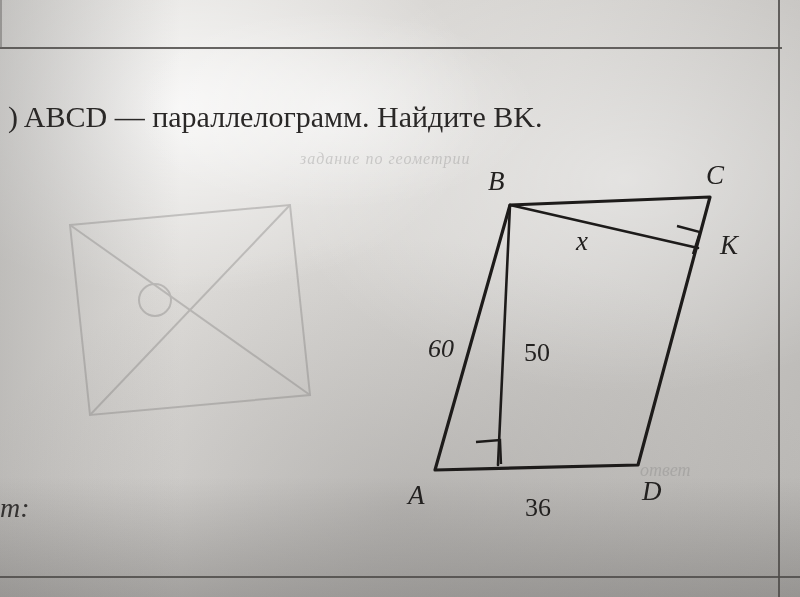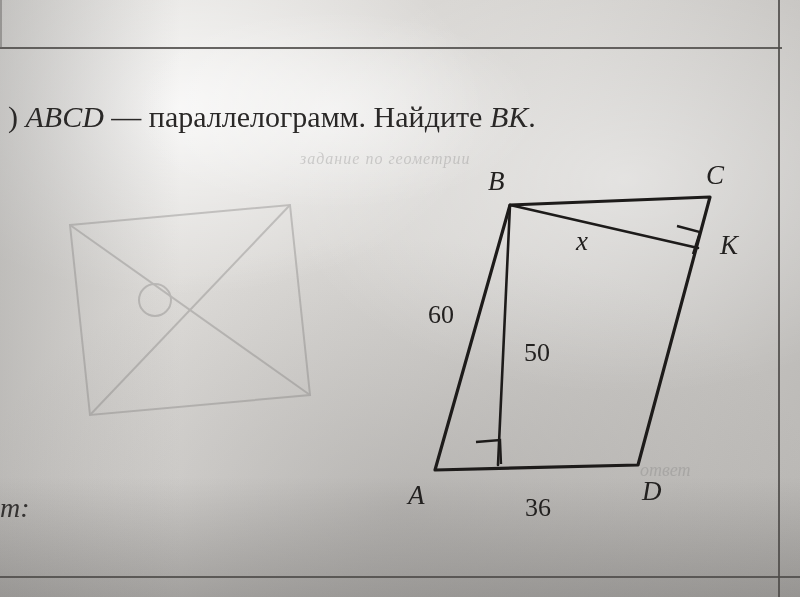--- a/index.html
+++ b/index.html
@@ -83,21 +83,21 @@
 
   
   .task-line {
     position: absolute;
     left: 8px;
     top: 100px;
     font-size: 30px;
     color: #2a2827;
     white-space: nowrap;
   }
-  .task-line .ital { font-style: italic; }
+  .task-line .ital { }
   .answer-label {
     position: absolute;
     left: 0px;
     top: 492px;
     font-size: 28px;
     font-style: italic;
     color: #343231;
   }
 
   
@@ -182,18 +182,18 @@
     </svg>
 
     
     <div class="lbl blur" style="left:108px; top:-2px;">B</div>
     <div class="lbl blur" style="left:326px; top:-8px;">C</div>
     <div class="lbl blur" style="left:340px; top:62px;">K</div>
     <div class="lbl blur" style="left:28px; top:312px;">A</div>
     <div class="lbl blur" style="left:262px; top:308px;">D</div>
 
     
-    <div class="num blur" style="left:48px; top:132px;">60</div>
+    <div class="num blur" style="left:48px; top:166px;font-style:italic;">60</div>
     <div class="num blur" style="left:144px; top:170px;">50</div>
     <div class="num blur" style="left:145px; top:325px;text-align:center;">36</div>
     <div class="lbl blur" style="left:196px; top:58px;">x</div>
   </div>
 </div>
 
 </body></html>

